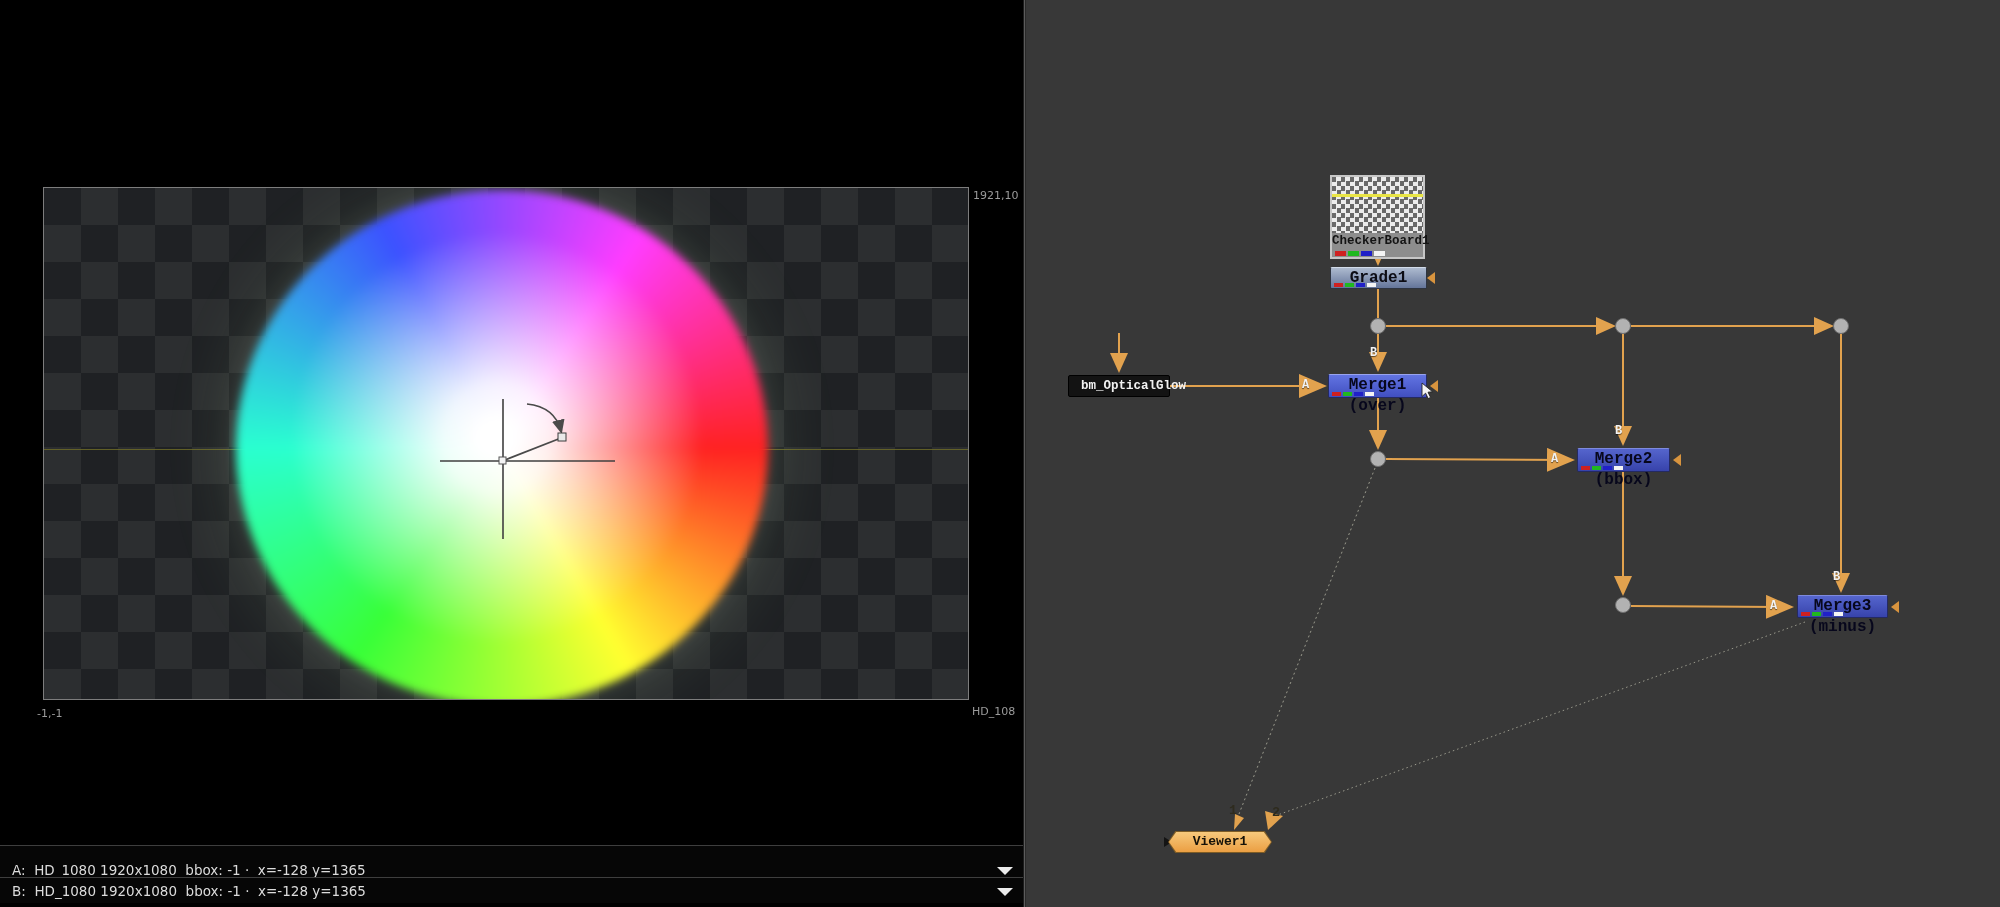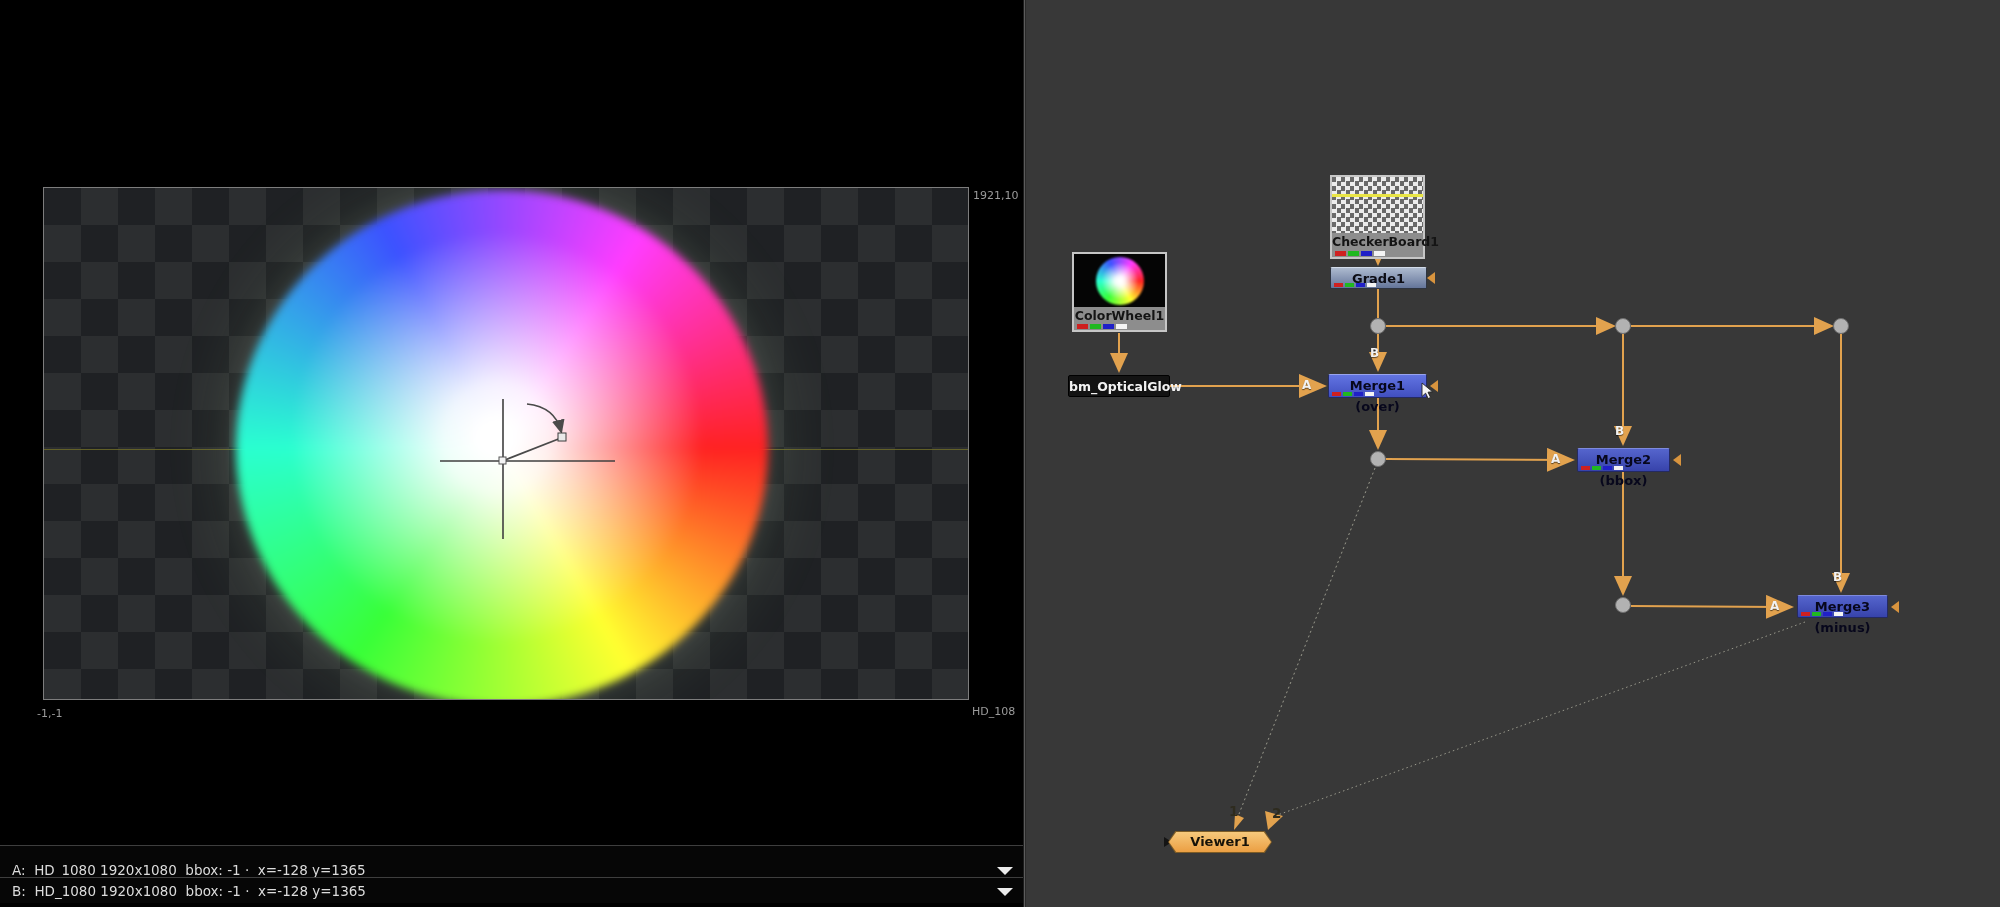--- a/index.html
+++ b/index.html
@@ -31,21 +31,21 @@
   .status-bar { position:absolute; left:0; width:1023px; background:#060606; border-top:1px solid #3e3e3e;
     color:#dcdcdc; font-size:13.5px; white-space:pre; }
   .status-bar .txt { position:absolute; left:12px; top:50%; transform:translateY(-50%); }
   .dd-arrow { position:absolute; right:10px; top:50%; margin-top:-3px; width:0; height:0;
     border-left:8px solid transparent; border-right:8px solid transparent; border-top:8px solid #ececec; }
 
   .pane-divider { position:absolute; left:1023px; top:0; width:3px; height:907px; background:#5c5c5c;
     border-left:1px solid #1c1c1c; border-right:1px solid #2a2a2a; }
 
   
-  .graph-pane { position:absolute; left:1026px; top:0; width:974px; height:907px; background:#383838; overflow:hidden; }
+  .graph-pane { position:absolute; left:1026px; top:0; width:974px; height:907px; background:#383838; overflow:hidden;font-family:Liberation Mono, monospace; }
   .wires { position:absolute; left:0; top:0; width:974px; height:907px; }
 
   .gnode { position:absolute; font-weight:bold; color:#0c0c14; text-align:center; cursor:default; }
 
   .node-thumb { border:2px solid #c6c6c6; background:#8d8d8d; }
   .node-thumb .thumb { position:relative; width:100%; height:56px; overflow:hidden; }
   .thumb-checker { background:repeating-conic-gradient(#ececec 0% 25%, #696969 0% 50%); background-size:9px 9px; }
   .thumb-stripe { position:absolute; left:0; right:0; top:17px; height:3px; background:#e9e545; }
   .thumb-black { background:#050505; }
   .thumb-wheel { position:absolute; left:50%; top:50%; width:48px; height:48px; margin:-24px 0 0 -24px; border-radius:50%;
@@ -53,25 +53,25 @@
       radial-gradient(circle at 50% 50%, #fff 6%, rgba(255,255,255,.9) 16%, rgba(255,255,255,0) 55%),
       conic-gradient(from 90deg, #ff2222, #ffff30 60deg, #38ff38 125deg, #2affd0 180deg, #3c52ff 242deg, #ff3cff 303deg, #ff2222 360deg);
     filter:blur(1px); }
   .node-thumb .nlabel { position:relative; height:22px; background:#8d8d8d; color:#141414; font-size:12.5px; padding-top:1px; }
 
   .chips { position:absolute; left:3px; bottom:1px; display:flex; gap:2px; }
   .chip { width:11px; height:5px; }
   .chip.r { background:#cf2020; } .chip.g { background:#20b820; } .chip.b { background:#2020c8; } .chip.w { background:#f4f4f4; }
   .chips.small .chip { width:9px; height:4px; }
 
-  .node-bar { border-radius:2px; font-size:13px; line-height:21px; }
+  .node-bar { border-radius:2px; font-size:16px; line-height:21px; }
   .node-grade { background:linear-gradient(#adbacf, #64759a); border:1px solid #2e3440; border-top-color:#d2dcea; }
   .node-merge { background:linear-gradient(#5565cd, #3743ab); border:1px solid #242a62; border-top-color:#7e8ade; color:#07071c; }
   .node-merge.selected { background:linear-gradient(#6274e2, #414fc0); border-top-color:#98a3ee; }
-  .node-dark { background:#131313; border:1px solid #000; color:#f2f2f2; font-size:12.5px; }
+  .node-dark { background:#131313; border:1px solid #000; color:#f2f2f2; font-size:12.5px;padding-left:12px; }
 
   .node-viewer-outer { background:#7d5c26; clip-path:polygon(7% 0, 93% 0, 100% 50%, 93% 100%, 7% 100%, 0 50%); }
   .node-viewer-inner { position:absolute; left:1px; top:1px; right:1px; bottom:1px;
     background:linear-gradient(#f7c97c, #eb9f43); clip-path:polygon(7% 0, 93% 0, 100% 50%, 93% 100%, 7% 100%, 0 50%);
     font-size:13px; line-height:19px; font-weight:bold; color:#161208; }
 
   .port-label { position:absolute; font-size:12px; font-weight:bold; color:#f2f2f2; text-shadow:0 1px 1px rgba(0,0,0,.6); }
   .port-num { position:absolute; font-size:13.5px; font-weight:bold; color:#2e2b1e; }
 
   .cursor { position:absolute; z-index:30; }
@@ -184,32 +184,20 @@
     <div class="gnode node-bar node-grade" style="left:304px; top:267px; width:97px; height:22px;">
       <span>Grade1</span>
       <div class="chips small">
         <span class="chip r"></span>
         <span class="chip g"></span>
         <span class="chip b"></span>
         <span class="chip w"></span>
       </div>
     </div>
 
-    <div class="gnode node-thumb" style="left:46px; top:252px; width:95px; height:80px;">
-      <div class="thumb thumb-black" style="height:53px;">
-        <div class="thumb-wheel"></div>
-      </div>
-      <div class="nlabel">ColorWheel1</div>
-      <div class="chips">
-        <span class="chip r"></span>
-        <span class="chip g"></span>
-        <span class="chip b"></span>
-        <span class="chip w"></span>
-      </div>
-    </div>
 
     <div class="gnode node-bar node-dark" style="left:42px; top:375px; width:102px; height:22px;">
       <span>bm_OpticalGlow</span>
     </div>
 
     <div class="gnode node-bar node-merge selected" style="left:302px; top:374px; width:99px; height:24px;">
       <span>Merge1 (over)</span>
       <div class="chips small">
         <span class="chip r"></span>
         <span class="chip g"></span>

